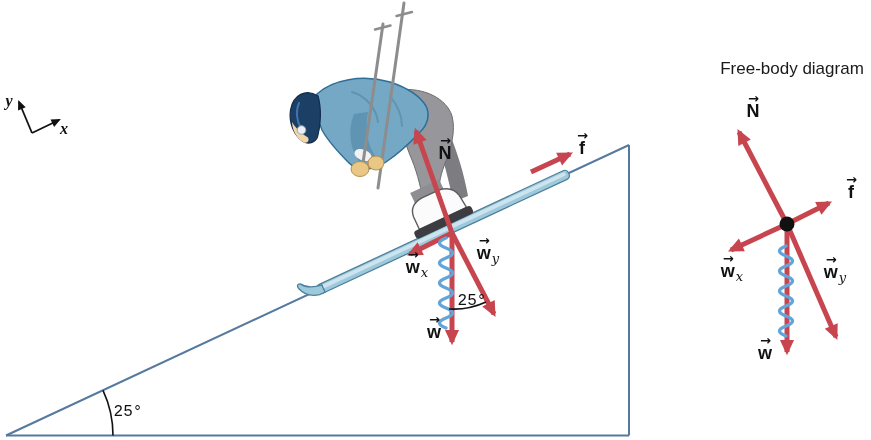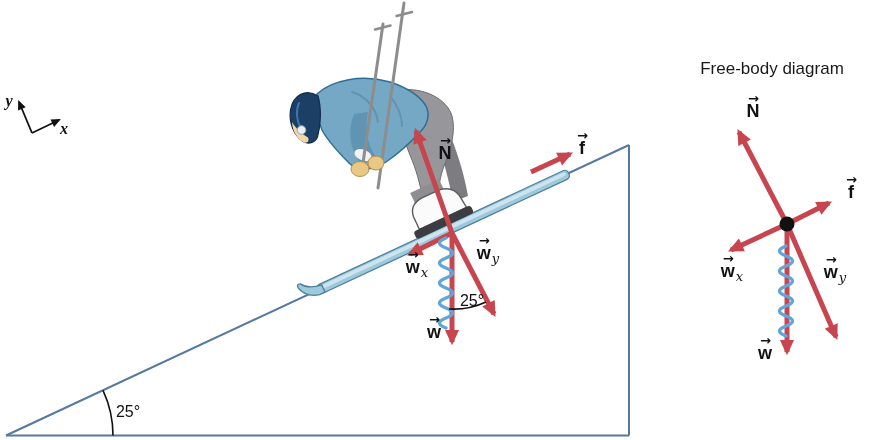--- a/index.html
+++ b/index.html
@@ -21,21 +21,21 @@
   .vletter {
     font-family:"Liberation Sans", sans-serif; font-weight:bold;
     font-size:18px; line-height:1;
   }
   .vsub {
     font-family:"DejaVu Serif", serif; font-style:italic;
     font-size:13px; line-height:1; margin-left:1px; transform:translateY(3px);
   }
   .angle-label {
     position:absolute; transform:translate(-50%,-50%);
-    font-size:16px; color:#111;
+    font-size:16px; color:#111;font-family:Liberation Mono, monospace;
   }
   .axis-label {
     position:absolute; transform:translate(-50%,-50%);
     font-family:"Liberation Serif", serif; font-style:italic; font-weight:bold;
     font-size:16px; color:#111;
   }
   .fbd-title {
     position:absolute; transform:translate(-50%,-50%);
     font-size:17px; color:#1a1a1a; white-space:nowrap;
   }
@@ -172,21 +172,21 @@
     </span>
     <span class="vsub">y</span>
   </div>
   <div class="vlabel" style="left:434px; top:329px;">
     <span class="vstack">
       <span class="oarrow">→</span>
       <span class="vletter">w</span>
     </span>
   </div>
 
-  <div class="fbd-title" style="left:772px; top:69px;">Free-body diagram</div>
+  <div class="fbd-title" style="left:792px; top:69px;">Free-body diagram</div>
 
   <div class="vlabel" style="left:753px; top:108px;">
     <span class="vstack">
       <span class="oarrow">→</span>
       <span class="vletter">N</span>
     </span>
   </div>
   <div class="vlabel" style="left:851px; top:189px;">
     <span class="vstack">
       <span class="oarrow">→</span>

